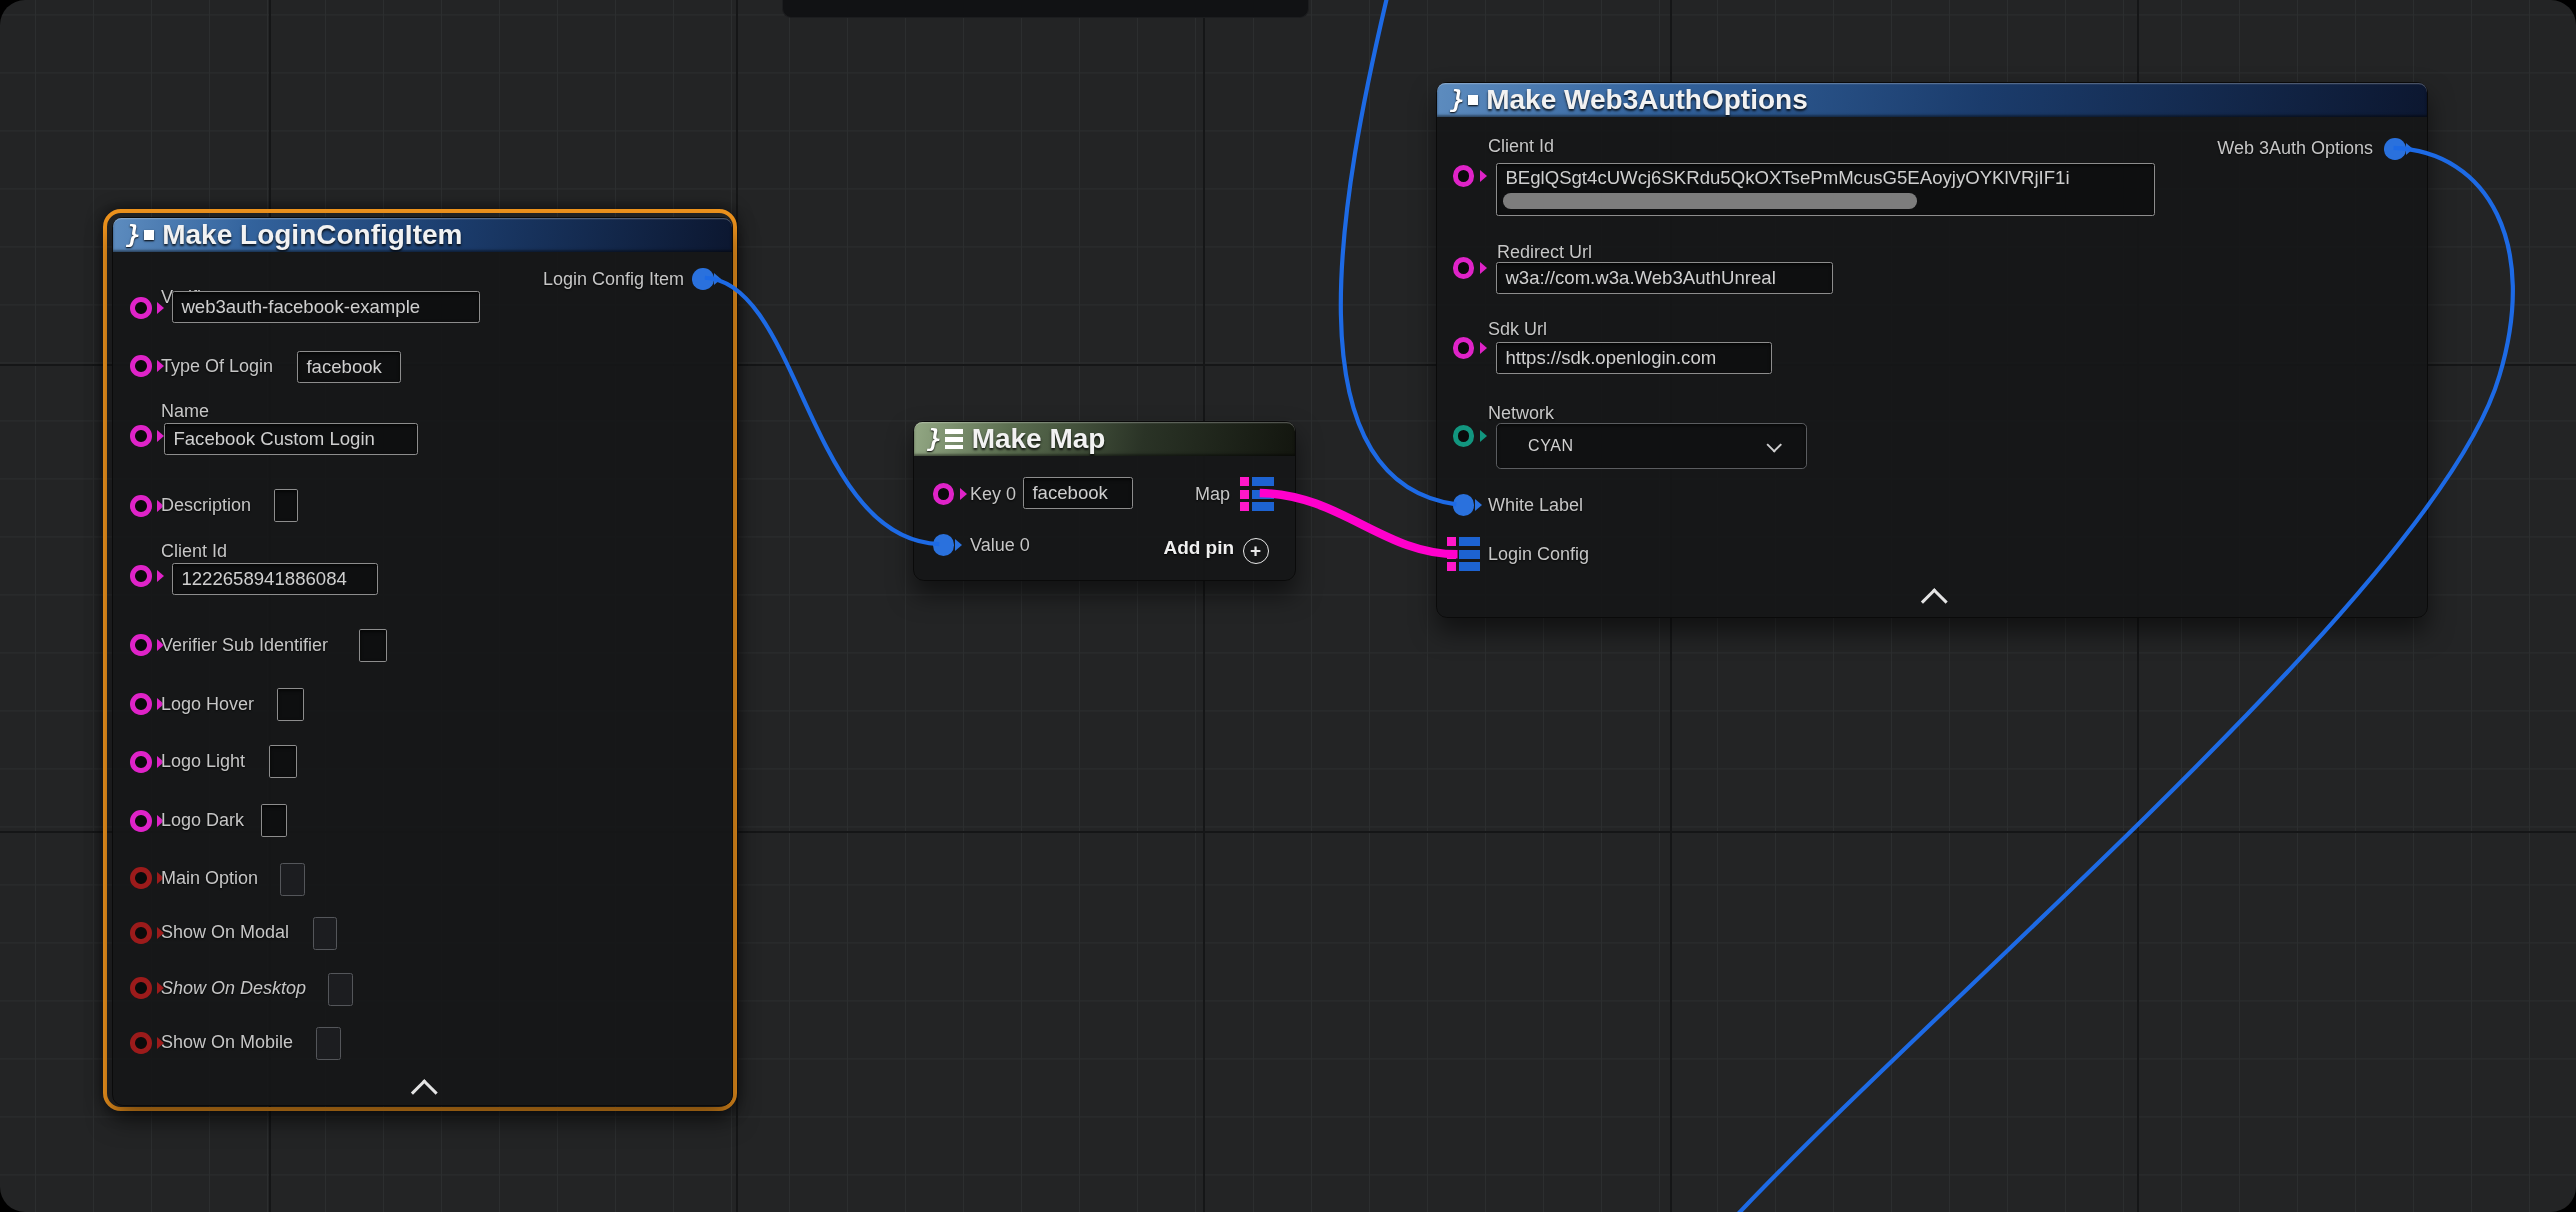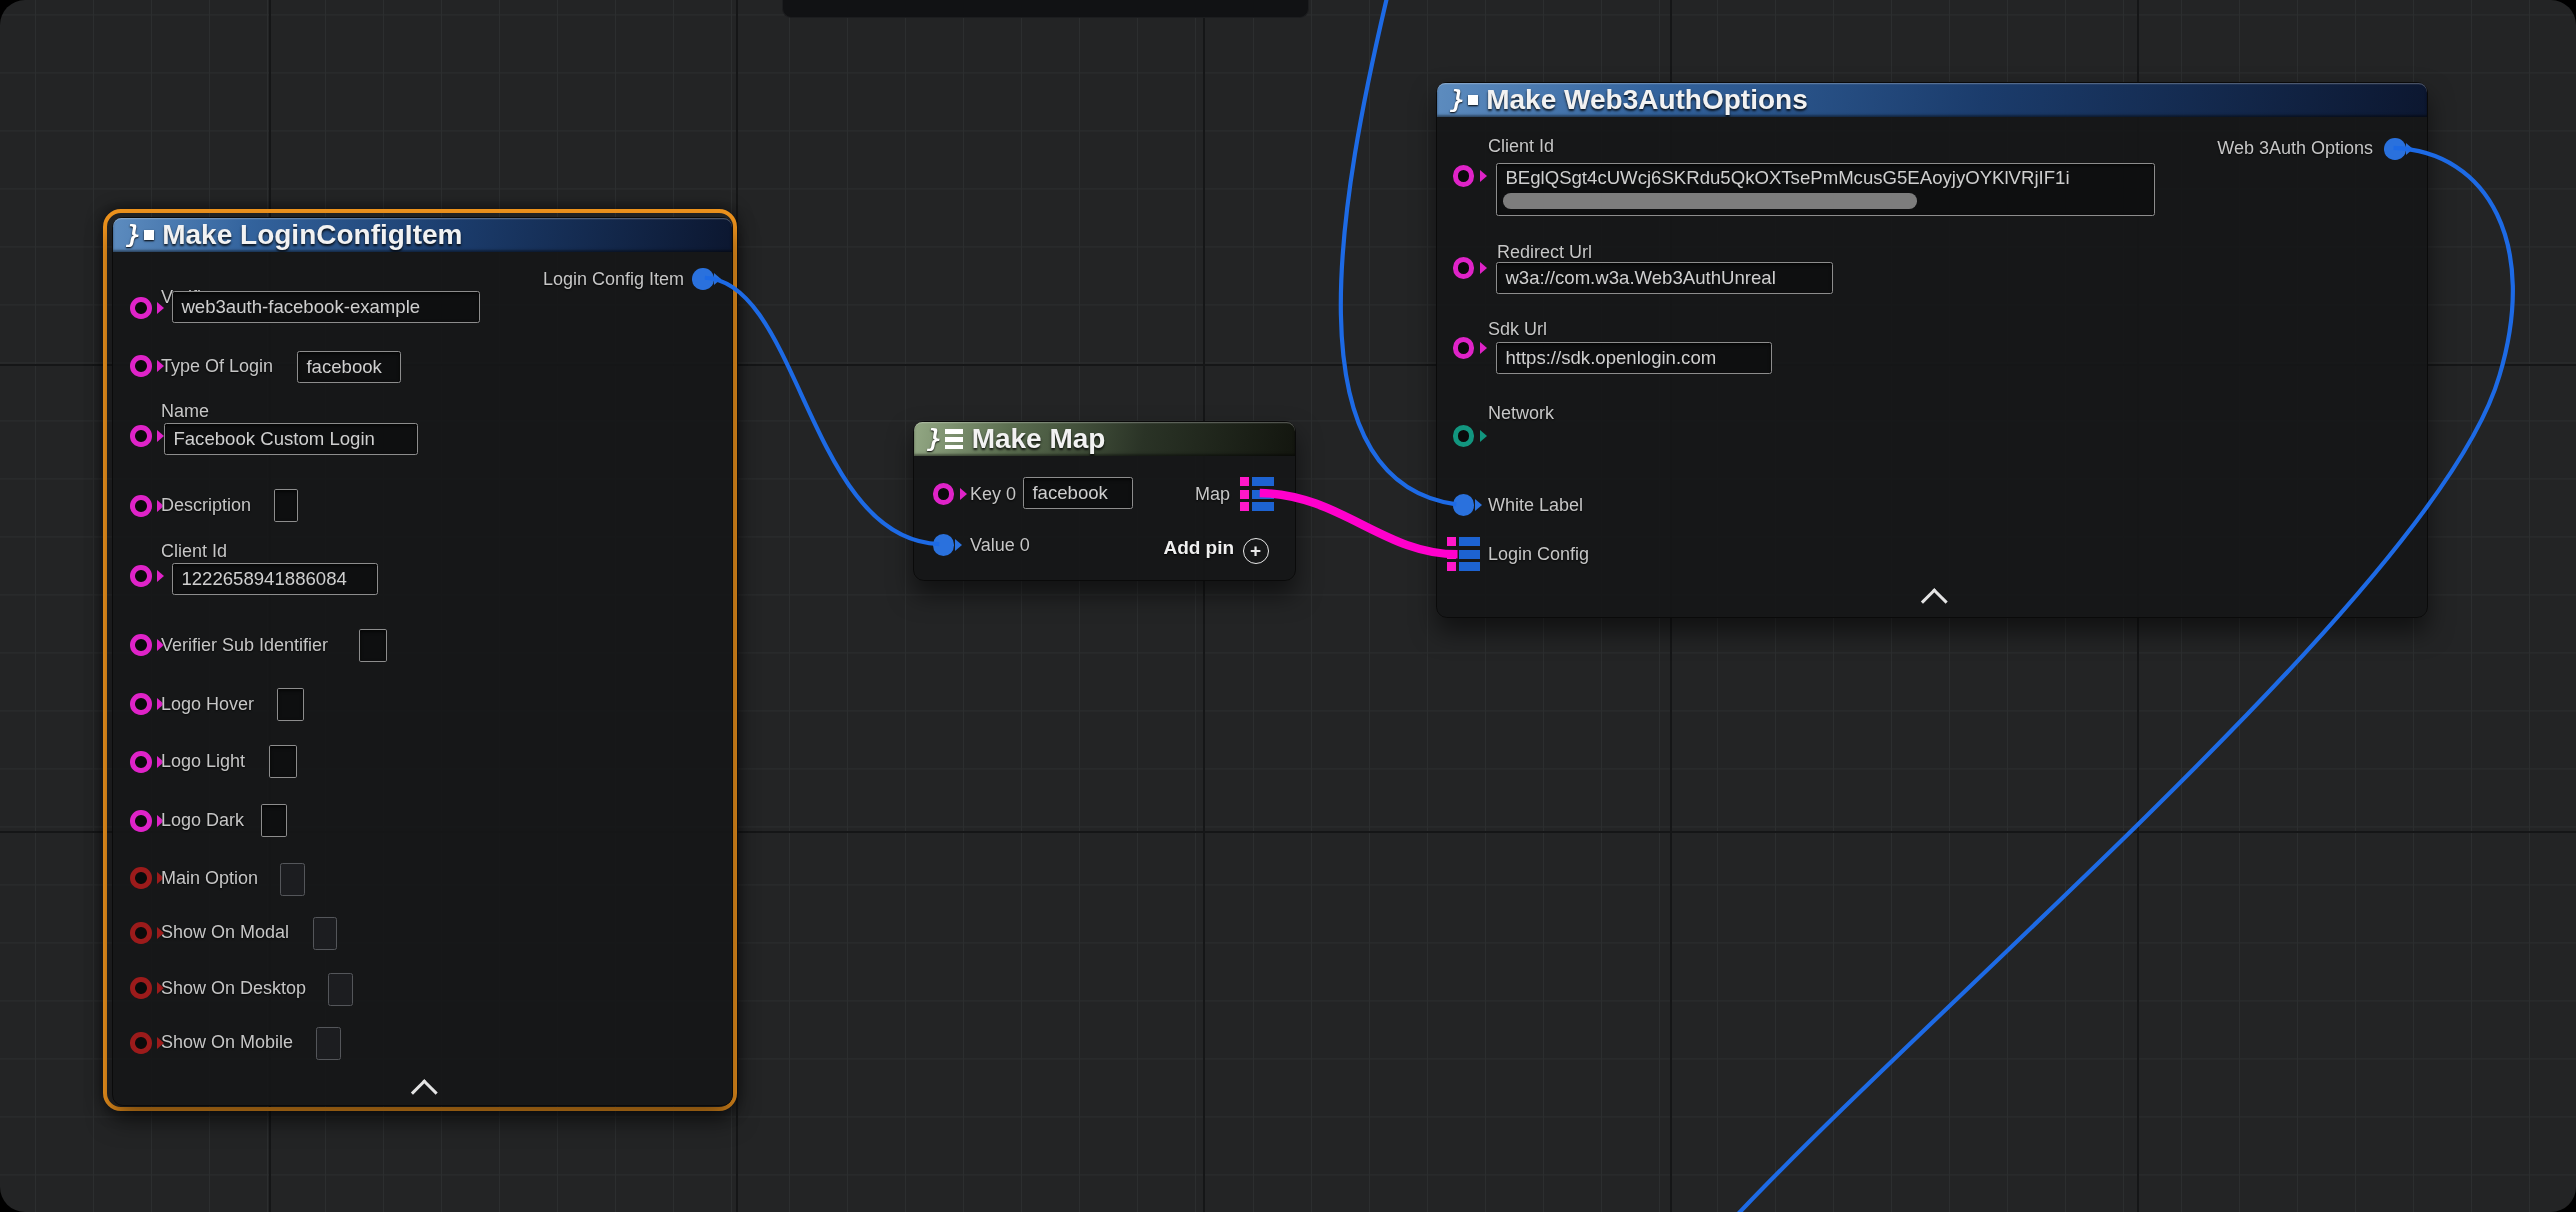--- a/index.html
+++ b/index.html
@@ -117,21 +117,21 @@
 
     <span class="pin hollow" style="--c:#9c1b1b;left:17px;top:649px;"></span>
     <div class="lbl" style="left:48px;top:650px;">Main Option</div>
     <div class="cb" style="left:167px;top:645px;width:23px;height:31px;"></div>
 
     <span class="pin hollow" style="--c:#9c1b1b;left:17px;top:704px;"></span>
     <div class="lbl" style="left:48px;top:704px;">Show On Modal</div>
     <div class="cb" style="left:200px;top:699px;width:21.6px;height:31px;"></div>
 
     <span class="pin hollow" style="--c:#9c1b1b;left:17px;top:759px;"></span>
-    <div class="lbl" style="left:48px;top:760px;">Show On Desktop</div>
+    <div class="lbl" style="left:48px;top:760px;font-style:italic;">Show On Desktop</div>
     <div class="cb" style="left:215px;top:755px;width:23px;height:31px;"></div>
 
     <span class="pin hollow" style="--c:#9c1b1b;left:17px;top:814px;"></span>
     <div class="lbl" style="left:48px;top:814px;">Show On Mobile</div>
     <div class="cb" style="left:203px;top:809px;width:23px;height:31px;"></div>
 
     <span class="chev" style="left:302px;top:865px;"></span>
   </div>
 
   <div class="node" style="left:913px;top:421px;width:381px;height:158px;">
@@ -185,20 +185,24 @@
     <div class="lbl" style="left:60px;top:159px;">Redirect Url</div>
     <span class="pin hollow" style="--c:#df23c8;left:15.6px;top:174px;"></span>
     <div class="field" style="left:59px;top:179px;width:318px;height:30px;">w3a://com.w3a.Web3AuthUnreal</div>
 
     <div class="lbl" style="left:51px;top:236px;">Sdk Url</div>
     <span class="pin hollow" style="--c:#df23c8;left:15.6px;top:254px;"></span>
     <div class="field" style="left:59px;top:259px;width:257px;height:30px;">https://sdk.openlogin.com</div>
 
     <div class="lbl" style="left:51px;top:320px;">Network</div>
     <span class="pin hollow" style="--c:#12967f;left:15.6px;top:342px;"></span>
+    <div class="dd" style="left:59px;top:340px;width:309px;height:44px;">
+      <span class="dd-text">CYAN</span>
+      <span class="dd-chev"></span>
+    </div>
 
     <span class="pin filled" style="--c:#2a71dd;left:15.6px;top:411px;"></span>
     <div class="lbl" style="left:51px;top:412px;">White Label</div>
 
     <span class="pin-map" style="left:9.6px;top:454px;">
       <i class="k"></i>
         <i class="v"></i>
         <i class="k"></i>
         <i class="v"></i>
         <i class="k"></i>

